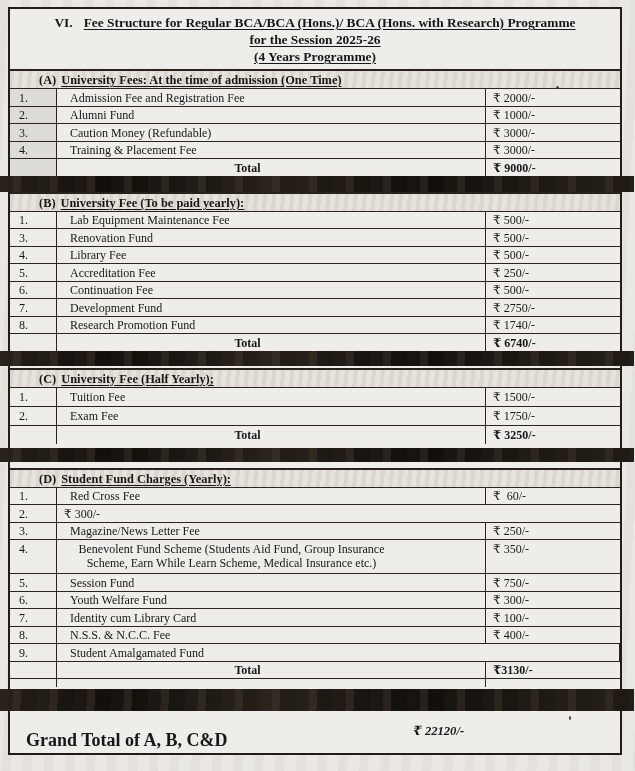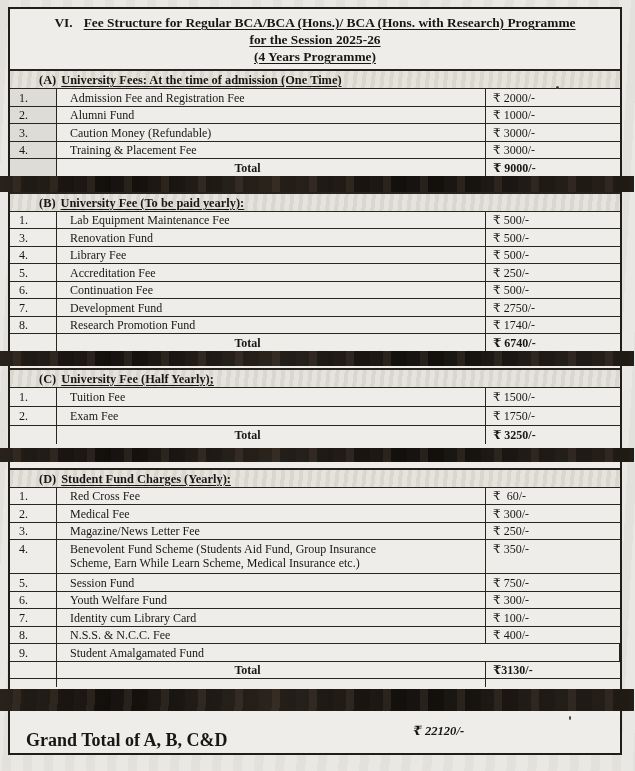--- a/index.html
+++ b/index.html
@@ -42,21 +42,21 @@
   
   .row { display: flex; border-top: 1.6px solid #29251f; align-items: stretch; }
   .cell { font-size: 12px; line-height: 14px; padding: 1.5px 4px 1px; }
   .cell-sn  { width: 47px; border-right: 1.6px solid #29251f; padding-left: 9px; flex: none; }
   .cell-desc{ flex: 1 1 auto; border-right: 1.6px solid #29251f; padding-left: 13px; }
   .cell-amt { width: 134px; flex: none; padding-left: 7px; white-space: pre; }
   .sec-A .cell-sn { background: rgba(140,133,120,0.16); }
   .total-row .cell-desc { text-align: center; font-weight: bold; padding-right: 60px; }
   .total-row .cell-amt  { font-weight: bold; }
   
-  .sec-D .row:nth-of-type(5) .cell-desc { padding-right: 92px; padding-top: 2px; padding-bottom: 3px; }
+  .sec-D .row:nth-of-type(5) .cell-desc { padding-right: 92px; padding-top: 2px; padding-bottom: 3px; text-align: center; }
   .spacer { height: 9px; }
   .spacer .cell { padding: 0; }
   
   .bar {
     height: 16px;
     margin: 0 -14px 0 -10px;
     position: relative; z-index: 2;
     background:
       linear-gradient(90deg, rgba(75,62,48,.35), rgba(0,0,0,0) 18%, rgba(88,74,58,.30) 42%, rgba(0,0,0,0) 66%, rgba(70,58,44,.28) 88%),
       repeating-linear-gradient(92deg, #171310 0 13px, #27211b 13px 21px, #110e0b 21px 37px);
@@ -189,21 +189,20 @@
         <div class="bar bar-c"></div>
         <div class="sec sec-D">
           <div class="sec-header"><span class="sec-prefix">(D)</span><span class="sec-title u">Student Fund Charges (Yearly):</span></div>
           <div class="row">
             <div class="cell cell-sn">1.</div>
             <div class="cell cell-desc">Red Cross Fee</div>
             <div class="cell cell-amt">₹  60/-</div>
           </div>
           <div class="row">
             <div class="cell cell-sn">2.</div>
-            <div class="cell cell-desc">Medical Fee</div>
             <div class="cell cell-amt">₹ 300/-</div>
           </div>
           <div class="row">
             <div class="cell cell-sn">3.</div>
             <div class="cell cell-desc">Magazine/News Letter Fee</div>
             <div class="cell cell-amt">₹ 250/-</div>
           </div>
           <div class="row">
             <div class="cell cell-sn">4.</div>
             <div class="cell cell-desc">Benevolent Fund Scheme (Students Aid Fund, Group Insurance Scheme, Earn While Learn Scheme, Medical Insurance etc.)</div>

